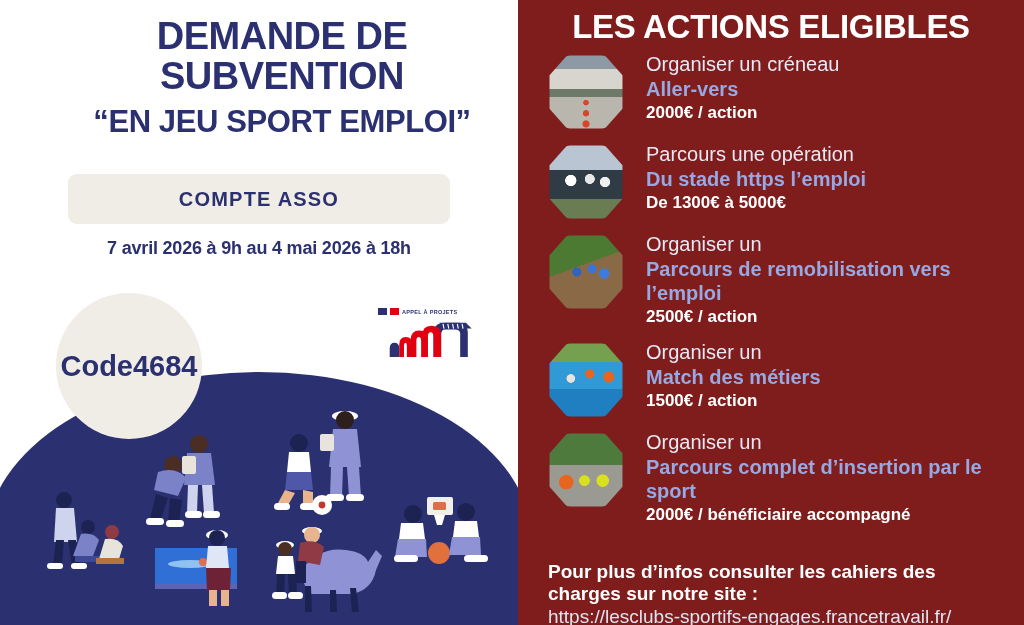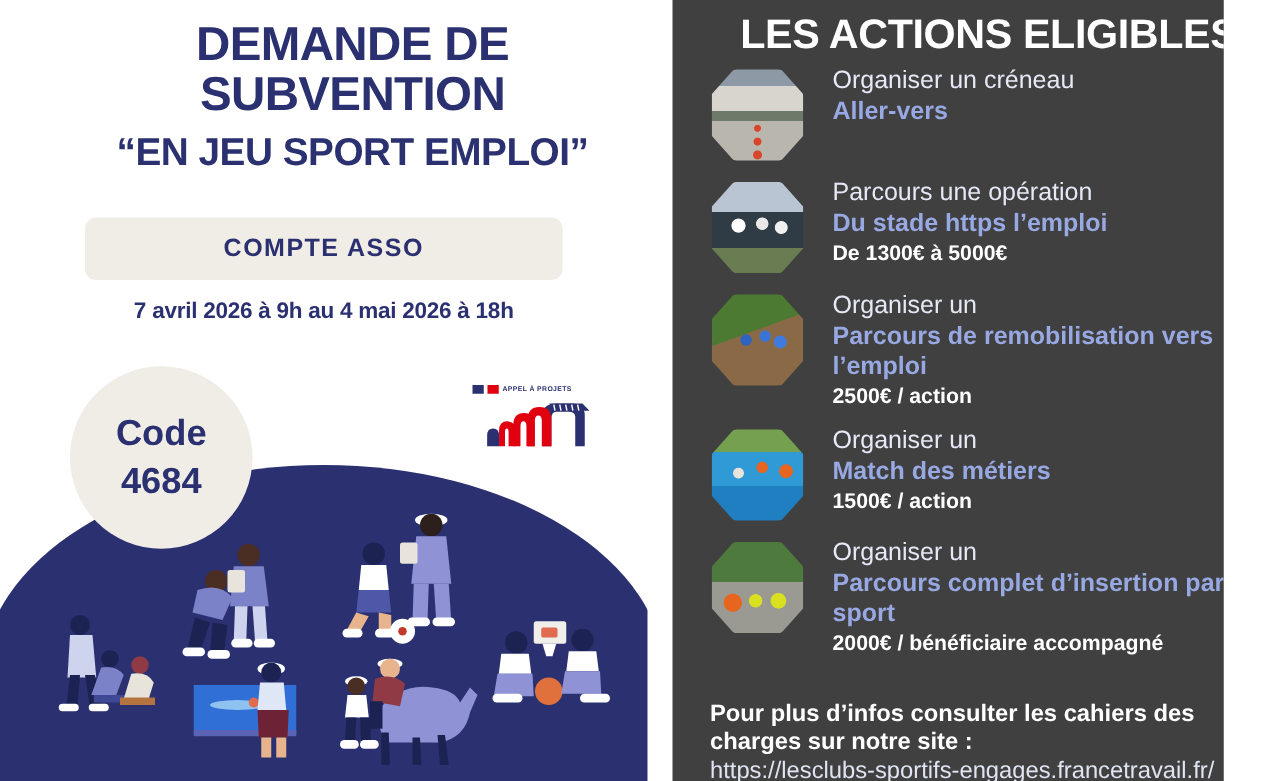--- a/index.html
+++ b/index.html
@@ -39,21 +39,21 @@
   
   .blob{
     position:absolute;left:-14px;top:372px;width:546px;height:300px;
     background:#2b3070;border-radius:55% 55% 0 0 / 62% 62% 0 0;
   }
 
   
   .code-bubble{
     position:absolute;left:56px;top:293px;width:146px;height:146px;
     border-radius:50%;background:#f0ece6;
-    display:flex;flex-direction:column;align-items:center;justify-content:center;
+    display:flex;flex-direction:row;align-items:center;justify-content:center;
   }
   .code-bubble div{color:#2b3070;font-weight:bold;font-size:29px;line-height:38px;}
 
   
   .logo{position:absolute;left:378px;top:308px;width:104px;}
   .logo-top{display:flex;align-items:center;gap:3px;margin-bottom:2px;}
   .flag{width:9px;height:7px;background:#2b3070;}
   .flag2{width:9px;height:7px;background:#e1000f;}
   .logo-top-txt{color:#2b3070;font-weight:bold;font-size:5.5px;letter-spacing:0.3px;}
   .logo-mark{height:40px;position:relative;margin:2px 0 3px 6px;}
@@ -61,21 +61,21 @@
   .lw{color:#2b3070;font-weight:bold;font-size:13.5px;letter-spacing:-0.3px;}
   .lw-red{color:#e1000f;font-weight:bold;font-size:13.5px;letter-spacing:-0.3px;}
   .ft-box{
     display:inline-block;margin-top:2px;background:#2b3070;color:#ffffff;
     font-size:9.5px;font-weight:bold;padding:1.5px 7px;border-radius:2px;
   }
 
   .illus{position:absolute;left:0;top:372px;width:518px;height:253px;}
 
   
-  .right{position:absolute;left:518px;top:0;width:441px;height:625px;background:#404040;overflow:hidden;margin-left:20px;}
+  .right{position:absolute;left:518px;top:0;width:506px;height:625px;background:#7f1d1d;overflow:hidden;}
   .right-title{
     position:absolute;left:0;top:8px;width:506px;text-align:center;
     color:#ffffff;font-weight:bold;font-size:33px;letter-spacing:-0.3px;
     text-transform:uppercase;
   }
 
   .actions{position:absolute;left:0;top:52px;width:506px;}
   .action{display:flex;align-items:flex-start;padding:0 10px 12px 30px;}
   .thumb{
     width:76px;height:76px;flex:0 0 76px;margin-right:22px;margin-top:2px;
@@ -278,20 +278,21 @@
   <div class="right">
     <div class="right-title">LES ACTIONS ELIGIBLES</div>
 
     <div class="actions">
 
       <div class="action">
         <div class="thumb t1"></div>
         <div class="atext">
           <div class="a-lead">Organiser un créneau</div>
           <div class="a-name">Aller-vers</div>
+          <div class="a-price">2000€ / action</div>
         </div>
       </div>
 
       <div class="action">
         <div class="thumb t2"></div>
         <div class="atext">
           <div class="a-lead">Parcours une opération</div>
           <div class="a-name">Du stade https l’emploi</div>
           <div class="a-price">De 1300€ à 5000€</div>
         </div>

